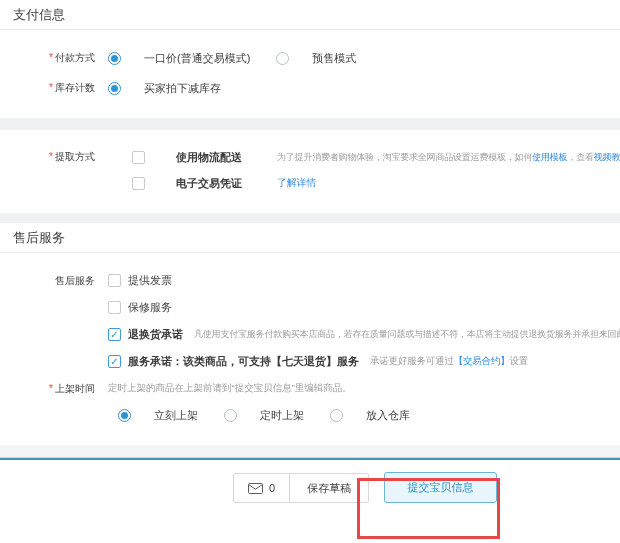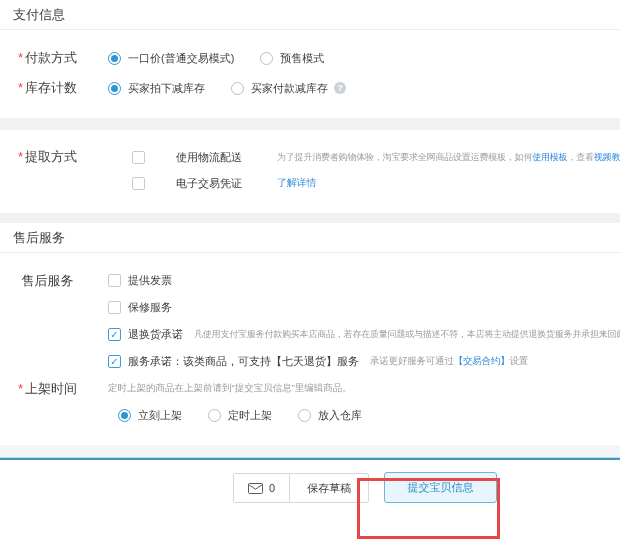--- a/index.html
+++ b/index.html
@@ -21,45 +21,45 @@
   }
   .gap1 { height: 12px; background: #f0f1f2; }
   .gap2 { height: 10px; background: #f0f1f2; }
   .sec-bd { padding-top: 14px; }
   .sec-bd.pay { padding: 13px 0 15px; }
   .row { display: flex; align-items: center; height: 30px; }
   .row27 { display: flex; align-items: center; height: 27px; }
   .row26 { display: flex; align-items: center; height: 26px; gap: 24px; }
   .lbl {
     width: 95px; flex-shrink: 0;
-    text-align: center; margin-right: 13px;
-    font-size: 13px; color: #3f3f3f;
+    text-align: right; margin-right: 13px;
+    font-size: 10px; color: #3f3f3f;
     white-space: nowrap;
   }
   .star { color: #f53f3f; margin-right: 2px; }
-  .opt { display: flex; align-items: center; margin-right: 26px; }
+  .opt { display: flex; align-items: center; margin-right: 26px; gap: 16px; }
   .radio {
     width: 13px; height: 13px; border-radius: 50%;
     border: 1px solid #b9bec3; background: #fff;
     margin-right: 7px; position: relative; flex-shrink: 0;
   }
   .radio.checked { border-color: #2e95d3; }
   .radio.checked::after {
     content: ""; position: absolute; left: 2px; top: 2px;
     width: 7px; height: 7px; border-radius: 50%; background: #2e95d3;
   }
   .cbx {
     width: 13px; height: 13px; border-radius: 2px;
     border: 1px solid #c7cbcf; background: #fff;
     margin-right: 7px; flex-shrink: 0;
     font-size: 10px; line-height: 11px; text-align: center;
     color: transparent;
   }
   .cbx.checked { border-color: #3b9cdb; color: #2e95d3; font-weight: bold; }
-  .bold { font-weight: normal; color: #3c3c3c; white-space: nowrap; }
+  .bold { font-weight: bold; color: #3c3c3c; white-space: nowrap; }
   .desc {
     font-size: 9px; color: #9c9c9c;
     margin-left: 11px; white-space: nowrap; letter-spacing: -0.2px;
   }
   .desc9 { font-size: 9.5px; color: #9c9c9c; white-space: nowrap; }
   a.lnk { color: #3089dc; text-decoration: none; cursor: pointer; }
   .help {
     width: 12px; height: 12px; border-radius: 50%;
     background: #ccd1d5; color: #fff;
     font-size: 9px; font-weight: bold; line-height: 12px;
@@ -113,25 +113,20 @@
         <span class="radio"></span>
         <span>预售模式</span>
       </div>
     </div>
     <div class="row">
       <div class="lbl"><span class="star">*</span><span>库存计数</span></div>
       <div class="opt">
         <span class="radio checked"></span>
         <span>买家拍下减库存</span>
       </div>
-      <div class="opt">
-        <span class="radio"></span>
-        <span>买家付款减库存</span>
-        <span class="help">?</span>
-      </div>
     </div>
   </div>
 </div>
 
 <div class="gap1"></div>
 
 <div class="section">
   <div class="sec-bd" style="padding-bottom:17px;">
     <div class="row26">
       <div class="lbl"><span class="star">*</span><span>提取方式</span></div>

